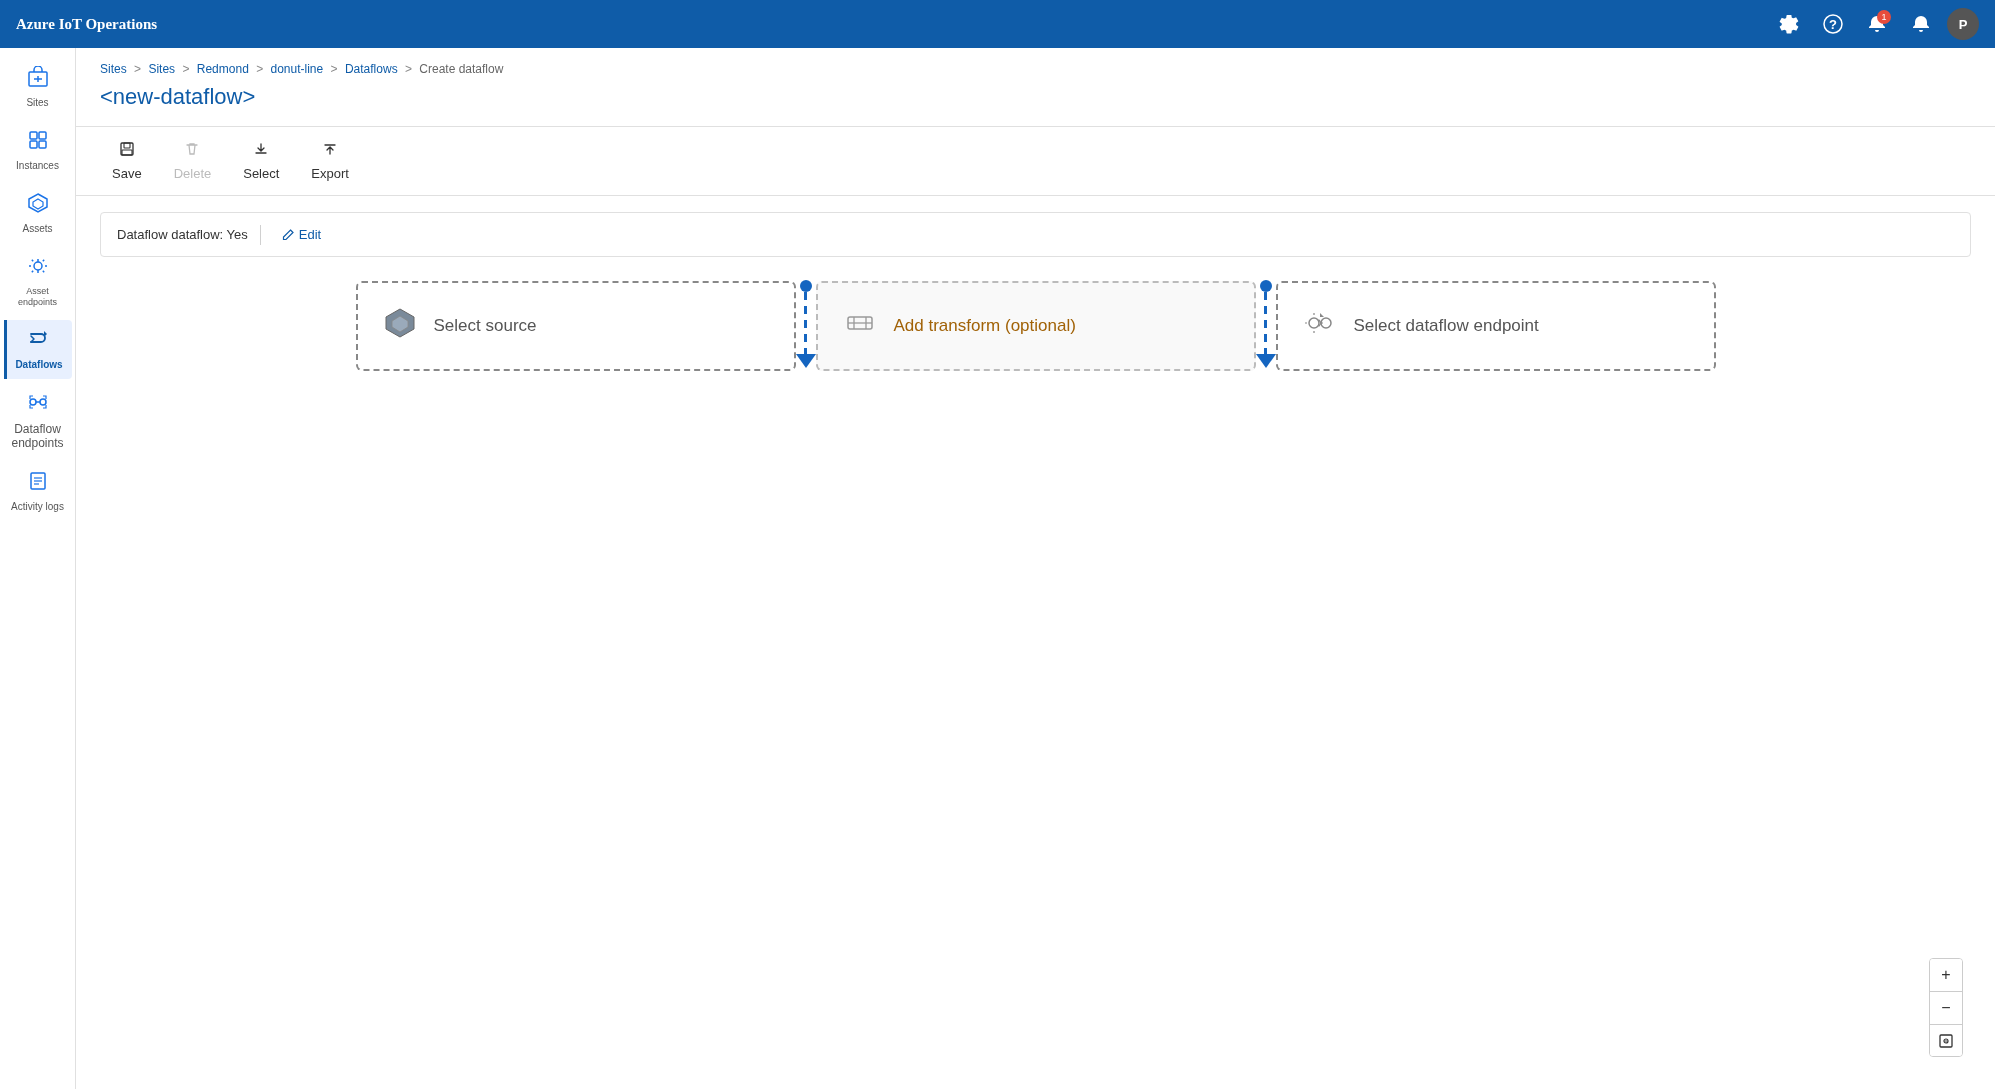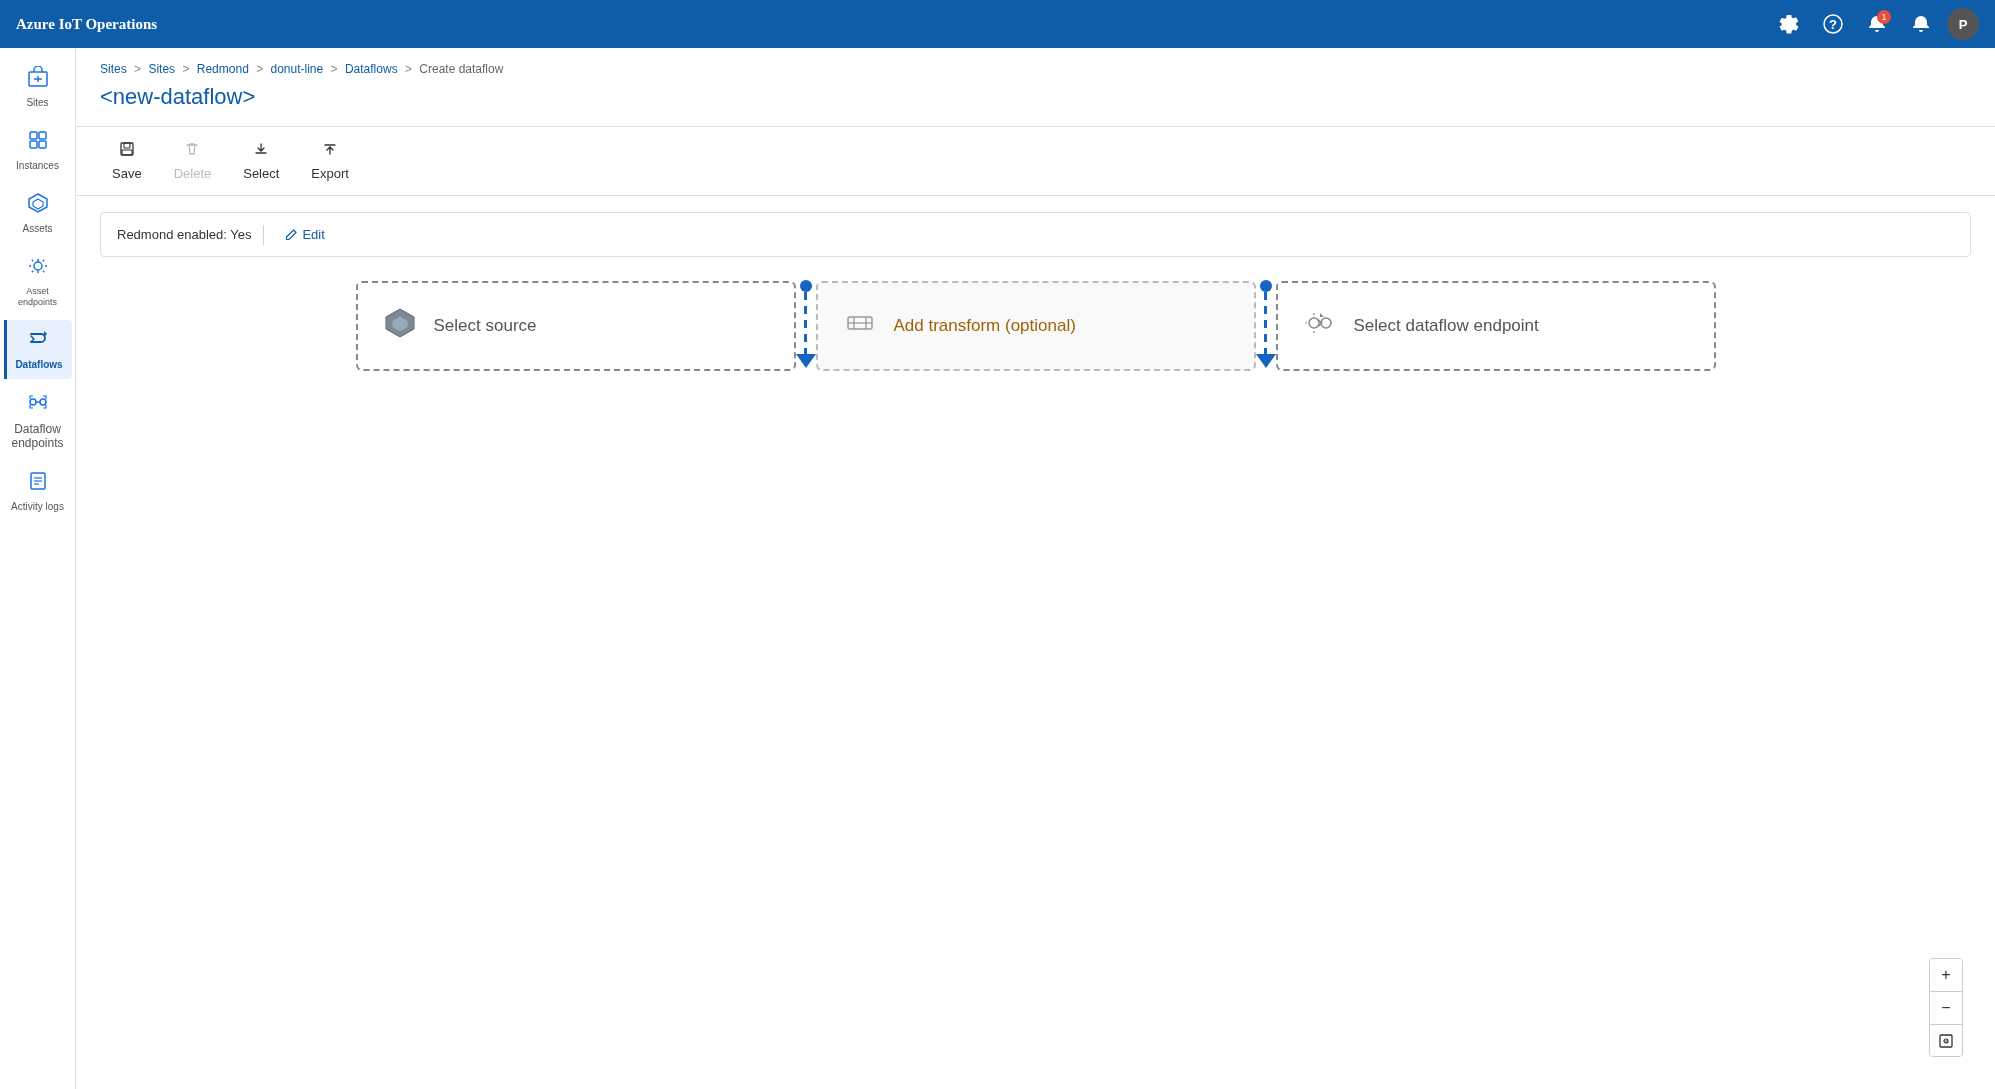--- a/index.html
+++ b/index.html
@@ -473,21 +473,21 @@
           <svg width="16" height="16" viewBox="0 0 16 16" fill="none">
             <path d="M8 6V13M5 9l3-3 3 3" stroke="#333" stroke-width="1.3" stroke-linecap="round"></path>
             <path d="M3 4h10" stroke="#333" stroke-width="1.3" stroke-linecap="round"></path>
           </svg>
         </span>
         <span>Export</span>
       </button>
     </div>
 
     <div class="dataflow-status-bar">
-      <span>Redmond enabled: Yes</span>
+      <span>Dataflow dataflow: Yes</span>
       <div class="divider-v"></div>
       <div class="edit-link">
         <svg width="14" height="14" viewBox="0 0 14 14" fill="none">
           <path d="M9.5 2l2.5 2.5-7 7H2.5V9l7-7z" stroke="#0f5ca8" stroke-width="1.2" fill="none"></path>
         </svg>
         <span>Edit</span>
       </div>
     </div>
 
     <div class="flow-canvas">

